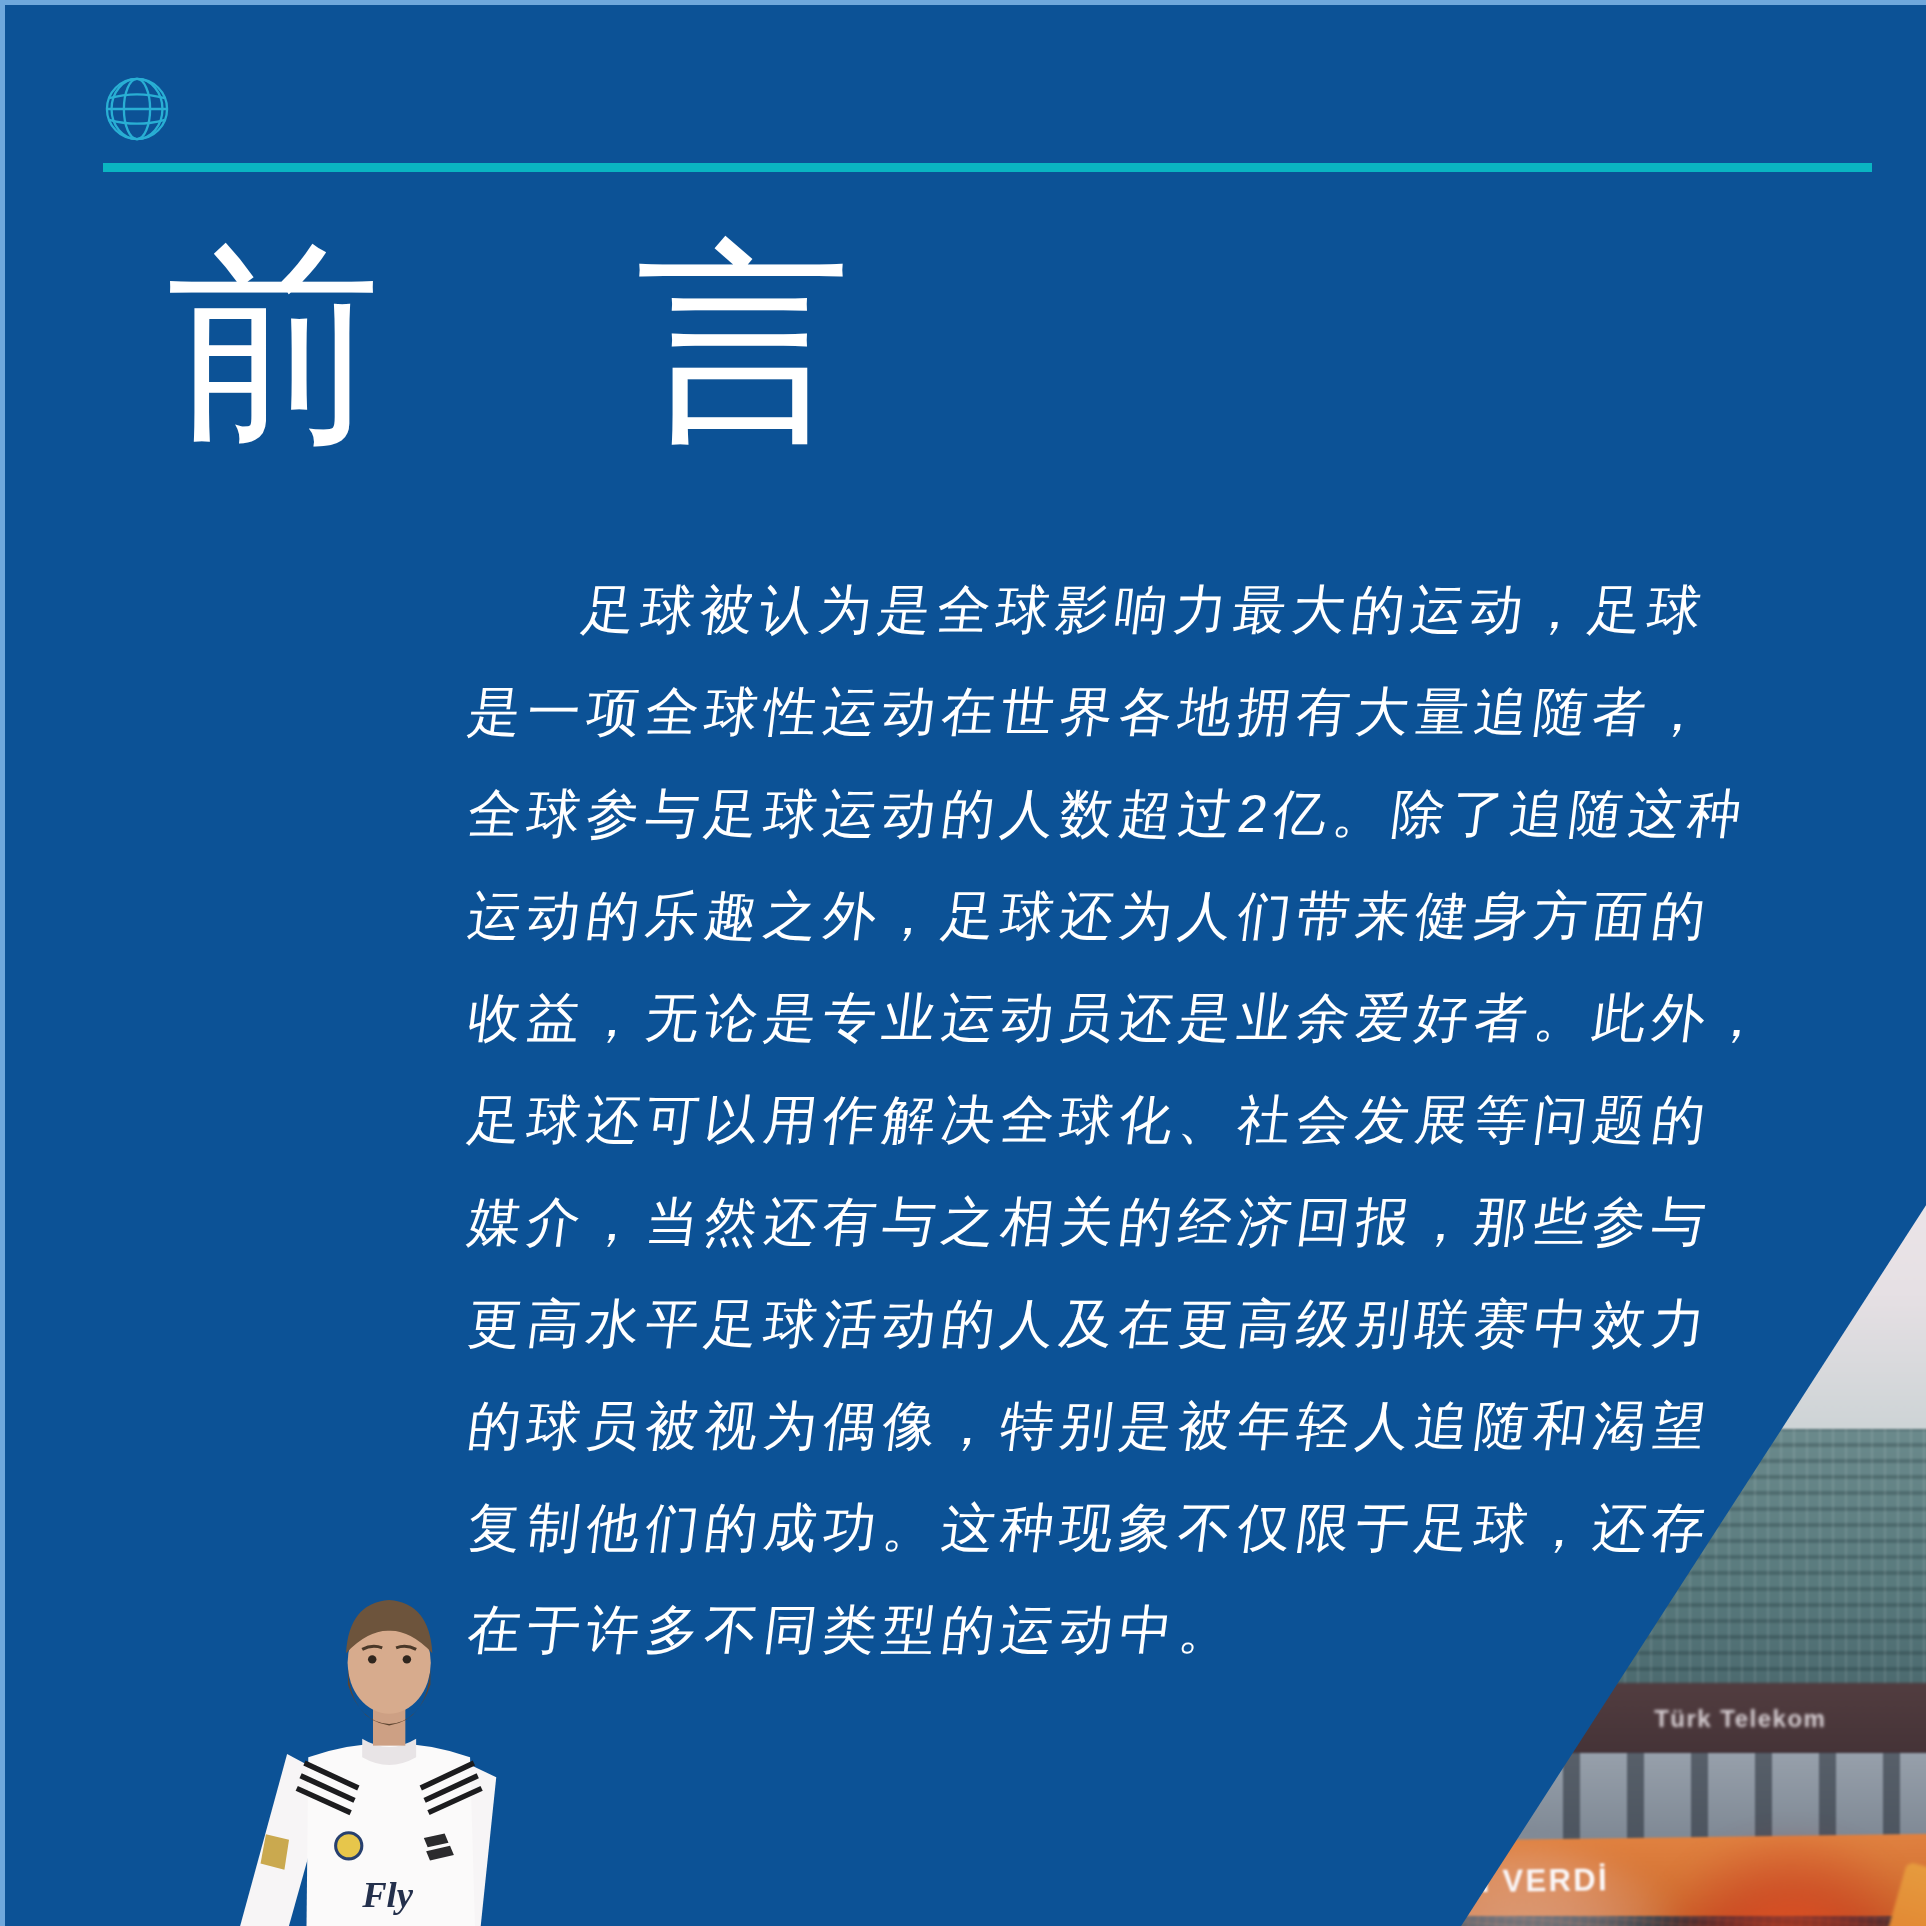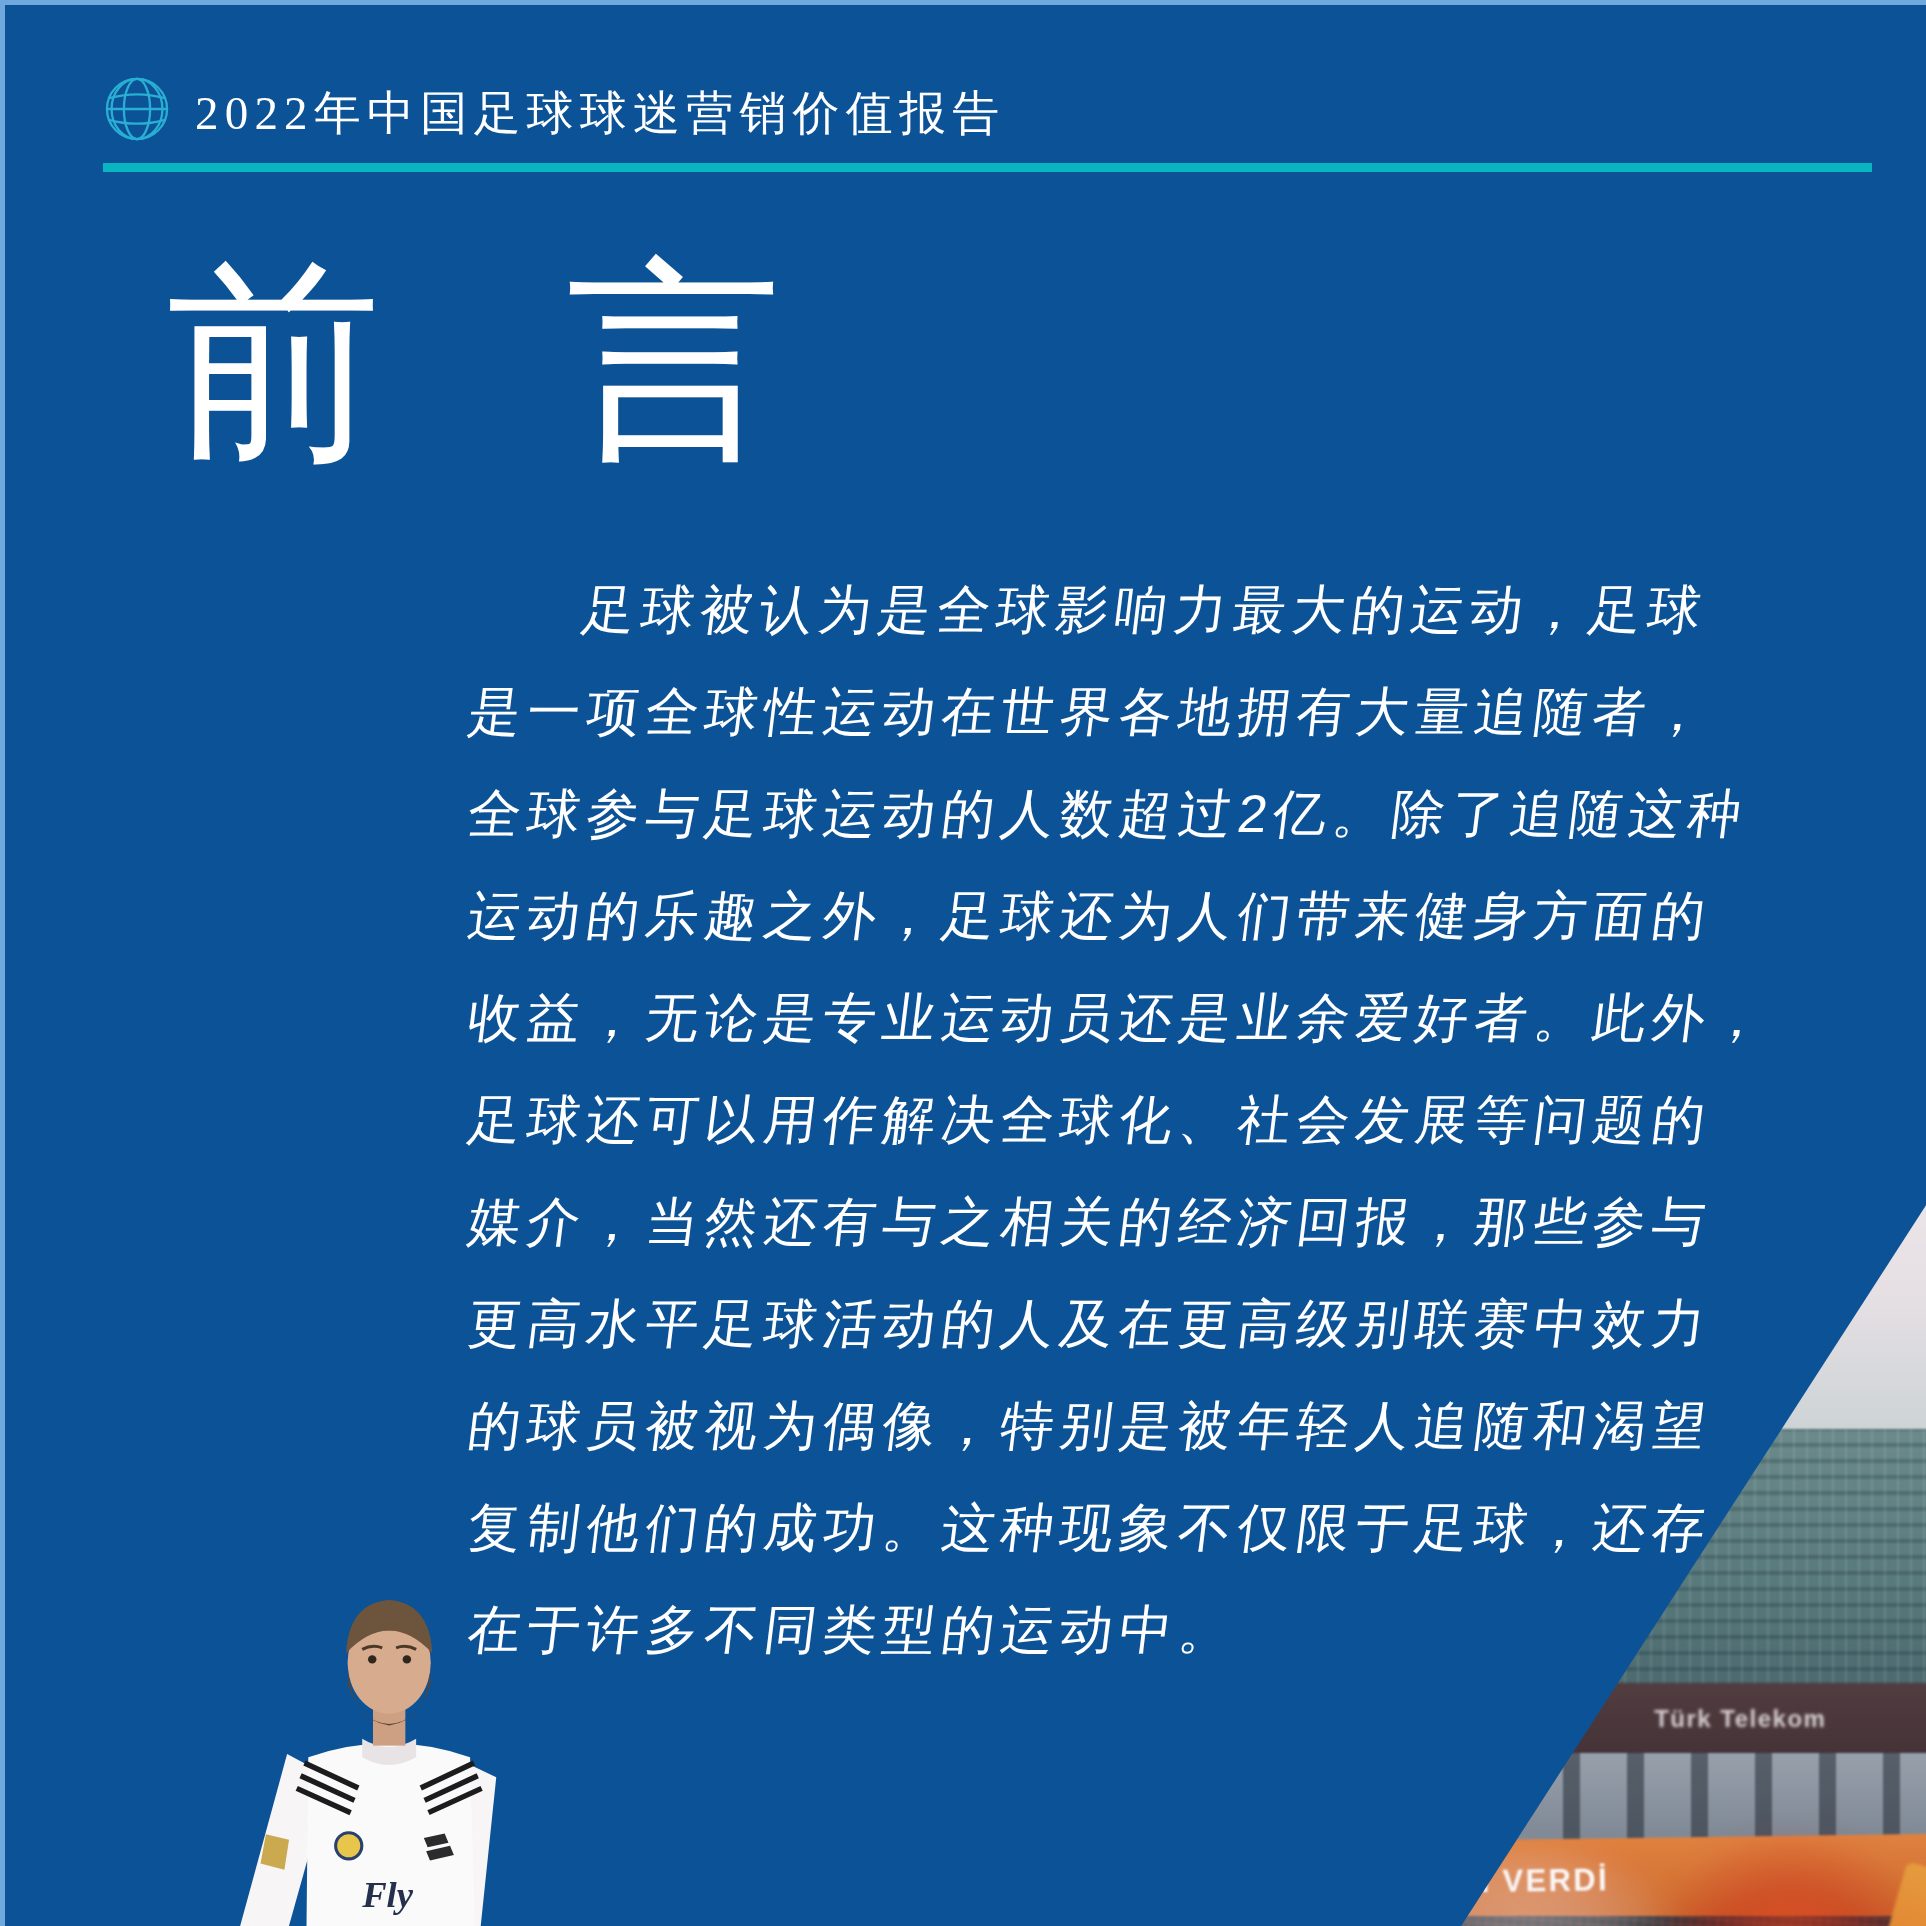--- a/index.html
+++ b/index.html
@@ -20,21 +20,21 @@
     font-family:"Liberation Serif","DejaVu Serif",serif;
     font-size:47px;letter-spacing:6.2px;color:#ffffff;white-space:nowrap;
   }
   .divider{
     position:absolute;left:103px;top:163px;width:1769px;height:9.2px;
     background:#0ab5c2;z-index:5;
   }
   
   .section-title{
     position:absolute;left:166px;top:254px;
-    font-family:Liberation Sans, sans-serif;
+    font-family:Liberation Mono, monospace;
     font-size:216px;line-height:1;letter-spacing:62px;color:#ffffff;white-space:nowrap;
     z-index:5;
   }
   
   .foreword{
     position:absolute;left:462px;top:559px;width:1283px;z-index:6;
     color:#ffffff;font-size:53px;line-height:102px;letter-spacing:6.2px;
   }
   .foreword .line{
     white-space:nowrap;
@@ -110,21 +110,20 @@
   <svg class="globe" viewBox="0 0 166 166">
     <g fill="none" stroke="#29afd4" stroke-width="6">
       <circle cx="83" cy="83" r="78"></circle>
       <ellipse cx="83" cy="83" rx="34" ry="78"></ellipse>
       <ellipse cx="83" cy="83" rx="66" ry="78"></ellipse>
       <path d="M11 55 Q83 35 155 55"></path>
       <path d="M5 83 L161 83"></path>
       <path d="M11 111 Q83 131 155 111"></path>
     </g>
   </svg>
-  <div class="report-title">2022年中国足球球迷营销价值报告</div>
 </div>
 <div class="divider"></div>
 
 <div class="section-title">前 言</div>
 
 <div class="foreword">
   <div class="line indent">足球被认为是全球影响力最大的运动，足球</div>
   <div class="line">是一项全球性运动在世界各地拥有大量追随者，</div>
   <div class="line">全球参与足球运动的人数超过2亿。除了追随这种</div>
   <div class="line">运动的乐趣之外，足球还为人们带来健身方面的</div>

